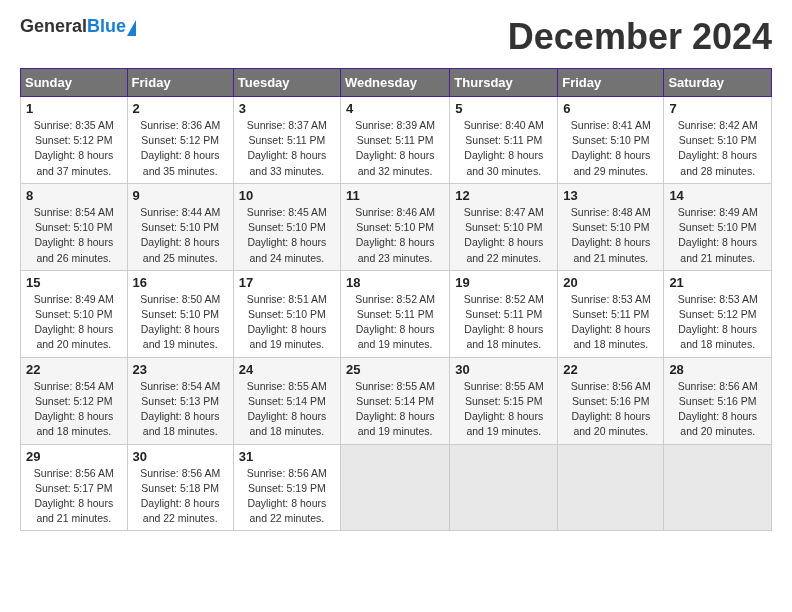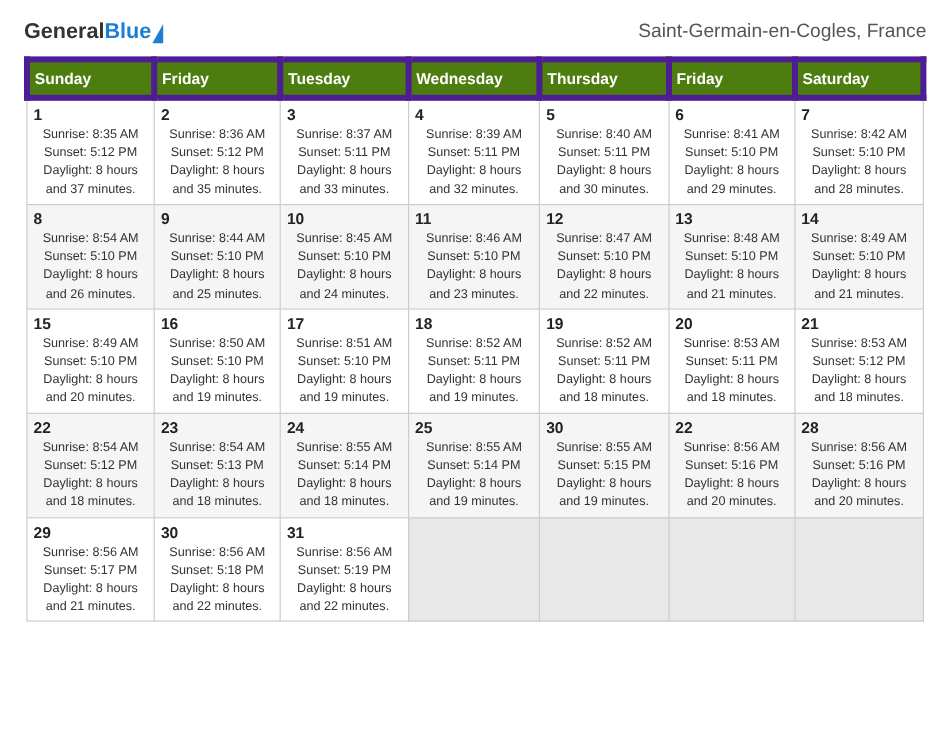--- a/index.html
+++ b/index.html
@@ -37,27 +37,27 @@
       font-size: 16px;
       color: #555;
       margin-top: 2px;
     }
     .calendar-table {
       width: 100%;
       border-collapse: collapse;
       font-size: 11px;
     }
     .calendar-table th {
-      background-color: #4d7c0f;
+      background-color: #737373;
       color: #fff;
       padding: 6px 4px;
       text-align: left;
       font-size: 13px;
       font-weight: bold;
-      border: 5px solid #4c1d95;
+      border: 1px solid #4c1d95;
     }
     .calendar-table td {
       border: 1px solid #ccc;
       vertical-align: top;
       padding: 4px 5px;
       width: 113px;
       min-height: 70px;
       background: #fff;
     }
     .calendar-table tr:nth-child(even) td {
@@ -99,21 +99,21 @@
   <div class="logo">
     <div>
       <span class="logo-text-general">General</span>
     </div>
     <div class="logo-line">
       <span class="logo-text-blue">Blue</span>
       <span class="logo-icon"></span>
     </div>
   </div>
   <div class="title-area">
-    <div class="location-title">Saint-Germain-en-Cogles, France</div>
+    <div class="month-title">December 2024</div>
   </div>
 </div>
 
 <table class="calendar-table">
   <thead>
     <tr>
       <th>Sunday</th>
       <th>Friday</th>
       <th>Tuesday</th>
       <th>Wednesday</th>

